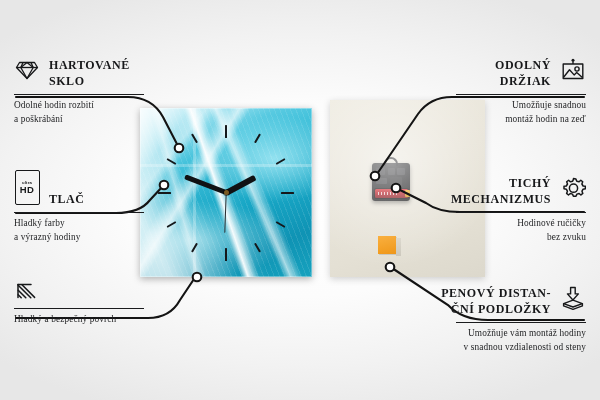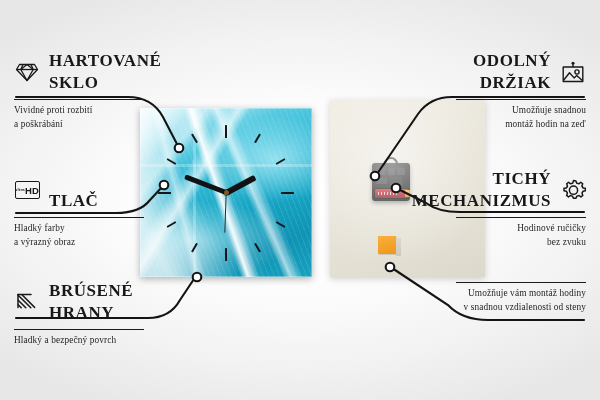--- a/index.html
+++ b/index.html
@@ -104,42 +104,42 @@
   
   #connectors { position:absolute; inset:0; pointer-events:none; }
 
   
   .feature { position:absolute; width:190px; }
   .feature.left  { left:14px;  text-align:left; }
   .feature.right { right:14px; text-align:right; }
   .feat-head { display:flex; align-items:center; gap:9px; }
   .feature.right .feat-head { flex-direction:row-reverse; }
   .feat-title {
-    font-family:"Liberation Serif", serif; font-weight:bold; font-size:17px;
-    letter-spacing:.55px; line-height:1.32; color:#17181a; text-transform:uppercase;
+    font-family:"Liberation Serif", serif; font-weight:bold; font-size:12px;
+    letter-spacing:.55px; line-height:1.32; color:#17181a; text-transform:uppercase;margin-top:8px;
   }
   .feat-rule { height:1.4px; background:#1a1b1d; margin:4px 0 4px; }
   .feature.left  .feat-rule { width:130px; }
   .feature.right .feat-rule { width:130px; margin-left:auto; }
   .feat-sub {
     font-family:"Liberation Serif", serif; font-size:9.3px; line-height:1.45;
     color:#1d1e20; letter-spacing:.12px;
   }
   .feat-icon { width:26px; height:24px; flex:0 0 26px; display:flex; align-items:center; justify-content:center; color:#17181a; }
   .feat-icon svg { display:block; }
 
   #f-hartovane  { top:50px;  }
   #f-vysoko     { top:168px; }
   #f-brusene    { top:280px; }
   #f-odolny     { top:50px;  }
   #f-tichy      { top:168px; }
   #f-penove     { top:278px; width:200px; }
 
-  .hd-badge { width:25px; height:18px; border:1.6px solid #17181a; border-radius:2px;
-              display:flex; flex-direction:row; align-items:center; justify-content:center; line-height:1; }
+  .hd-badge { width:25px; height:35px; border:1.6px solid #17181a; border-radius:2px;
+              display:flex; flex-direction:column; align-items:center; justify-content:center; line-height:1; }
   .hd-badge .u { font-size:4.2px; font-weight:bold; letter-spacing:.2px; font-family:"Liberation Sans",sans-serif; }
   .hd-badge .h { font-size:9.5px; font-weight:bold; letter-spacing:.3px; font-family:"Liberation Sans",sans-serif; margin-top:.5px; }
 </style>
 </head>
 <body>
 
 <div id="stage">
 
   <div class="panel" id="clock-photo">
     <div class="fx s1"></div>
@@ -221,59 +221,56 @@
               <path d="M5.8 8.5L12 3.5l6.2 5"></path>
             </g>
           </svg>
       </span>
       <span class="feat-title">
         <span>HARTOVANÉ</span><br><span>SKLO</span>
       </span>
     </div>
     <div class="feat-rule"></div>
     <div class="feat-sub">
-      <span>Vividné proti rozbití</span><br><span>a poškrábání</span>
+      <span>Odolné hodin rozbití</span><br><span>a poškrábání</span>
     </div>
   </div>
 
   <div class="feature left" id="f-vysoko">
     <div class="feat-head">
       <span class="feat-icon">
         <span class="hd-badge">
           <span class="u">ultra</span>
           <span class="h">HD</span>
         </span>
       </span>
       <span class="feat-title">
         <br><span>TLAČ</span>
       </span>
     </div>
     <div class="feat-rule"></div>
     <div class="feat-sub">
-      <span>Hladký farby</span><br><span>a výrazný obraz</span>
+      <span>Hladký farby</span><br><span>a výrazný hodiny</span>
     </div>
   </div>
 
   <div class="feature left" id="f-brusene">
     <div class="feat-head">
       <span class="feat-icon">
         <svg width="24" height="22" viewBox="0 0 24 22">
             <g fill="none" stroke="currentColor" stroke-width="1.5" stroke-linecap="round">
           <path d="M3 3.5L16 3.5"></path>
               <path d="M3 3.5L3 16.5"></path>
           <path d="M3.2 4.2L15.8 16.8"></path>
               <path d="M3.2 9.2L10.8 16.8"></path>
               <path d="M3.2 13.8L6.2 16.8"></path>
           <path d="M7 3.8L19.6 16.4"></path>
             </g>
           </svg>
       </span>
-      <span class="feat-title">
-        <span>BRÚSENÉ</span><br><span>HRANY</span>
-      </span>
     </div>
     <div class="feat-rule"></div>
     <div class="feat-sub">
       <span>Hladký a bezpečný povrch</span>
     </div>
   </div>
 
   <div class="feature right" id="f-tichy">
     <div class="feat-head">
       <span class="feat-icon">
@@ -311,19 +308,33 @@
         <span>ODOLNÝ</span><br><span>DRŽIAK</span>
       </span>
     </div>
     <div class="feat-rule"></div>
     <div class="feat-sub">
       <span>Umožňuje snadnou</span><br><span>montáž hodin na zeď</span>
     </div>
   </div>
 
   <div class="feature right" id="f-penove">
+    <div class="feat-head">
+      <span class="feat-icon">
+        <svg width="26" height="24" viewBox="0 0 26 24">
+            <g fill="none" stroke="currentColor" stroke-width="1.4" stroke-linejoin="round">
+          <path d="M10.6 1.5h4.6v6.4h3.2L12.9 14 7.4 7.9h3.2z"></path>
+          <path d="M13 14.2l9.4 3.4-9.4 3.4-9.4-3.4z"></path>
+          <path d="M3.6 17.6v2.3l9.4 3.4 9.4-3.4v-2.3"></path>
+            </g>
+          </svg>
+      </span>
+      <span class="feat-title">
+        <span>PENOVÝ DISTAN-</span><br><span>ČNÍ PODLOŽKY</span>
+      </span>
+    </div>
     <div class="feat-rule"></div>
     <div class="feat-sub">
       <span>Umožňuje vám montáž hodiny</span><br><span>v snadnou vzdialenosti od steny</span>
     </div>
   </div>
 
 </div>
 
 </body></html>

